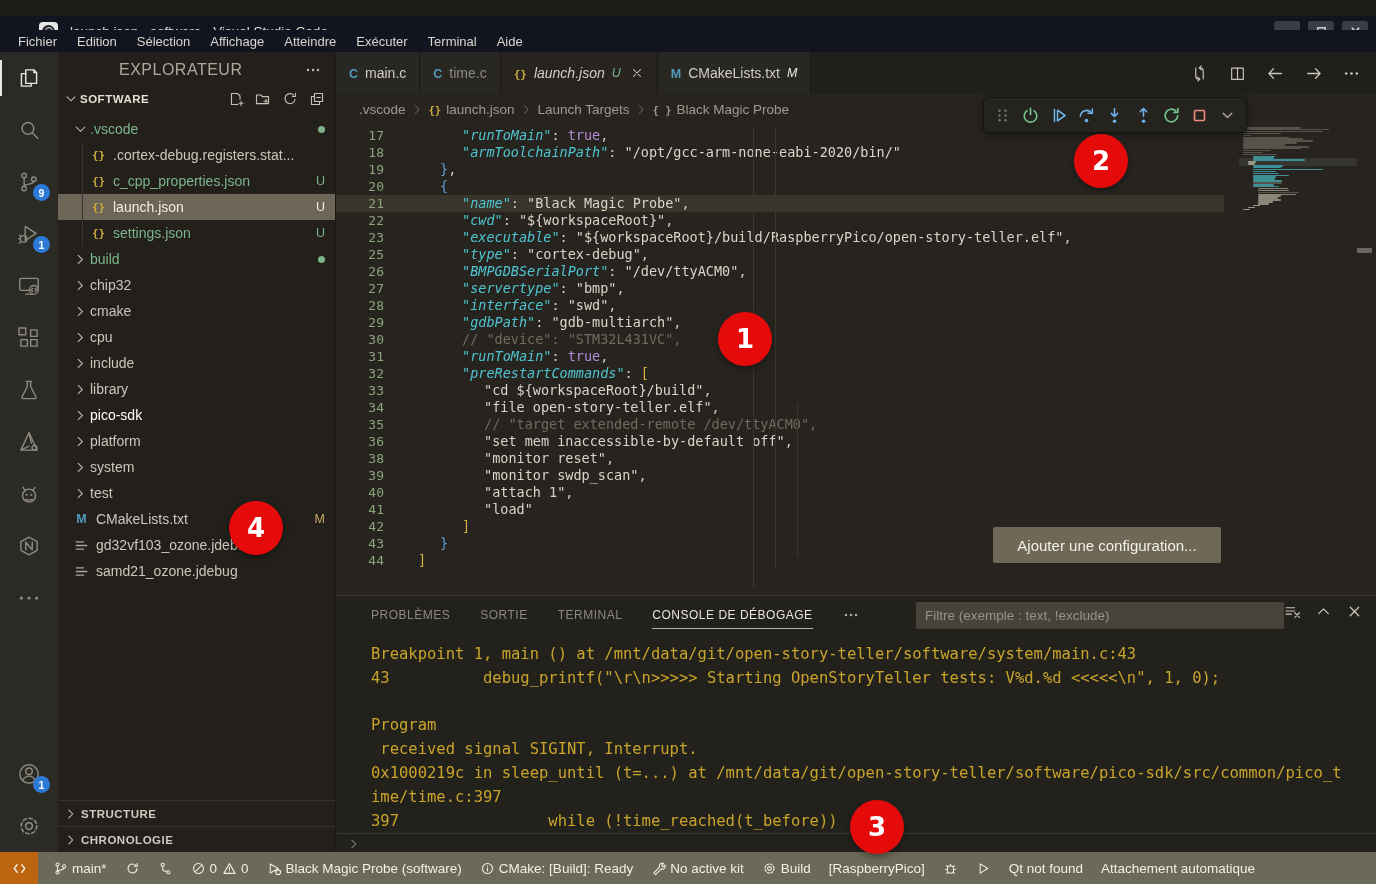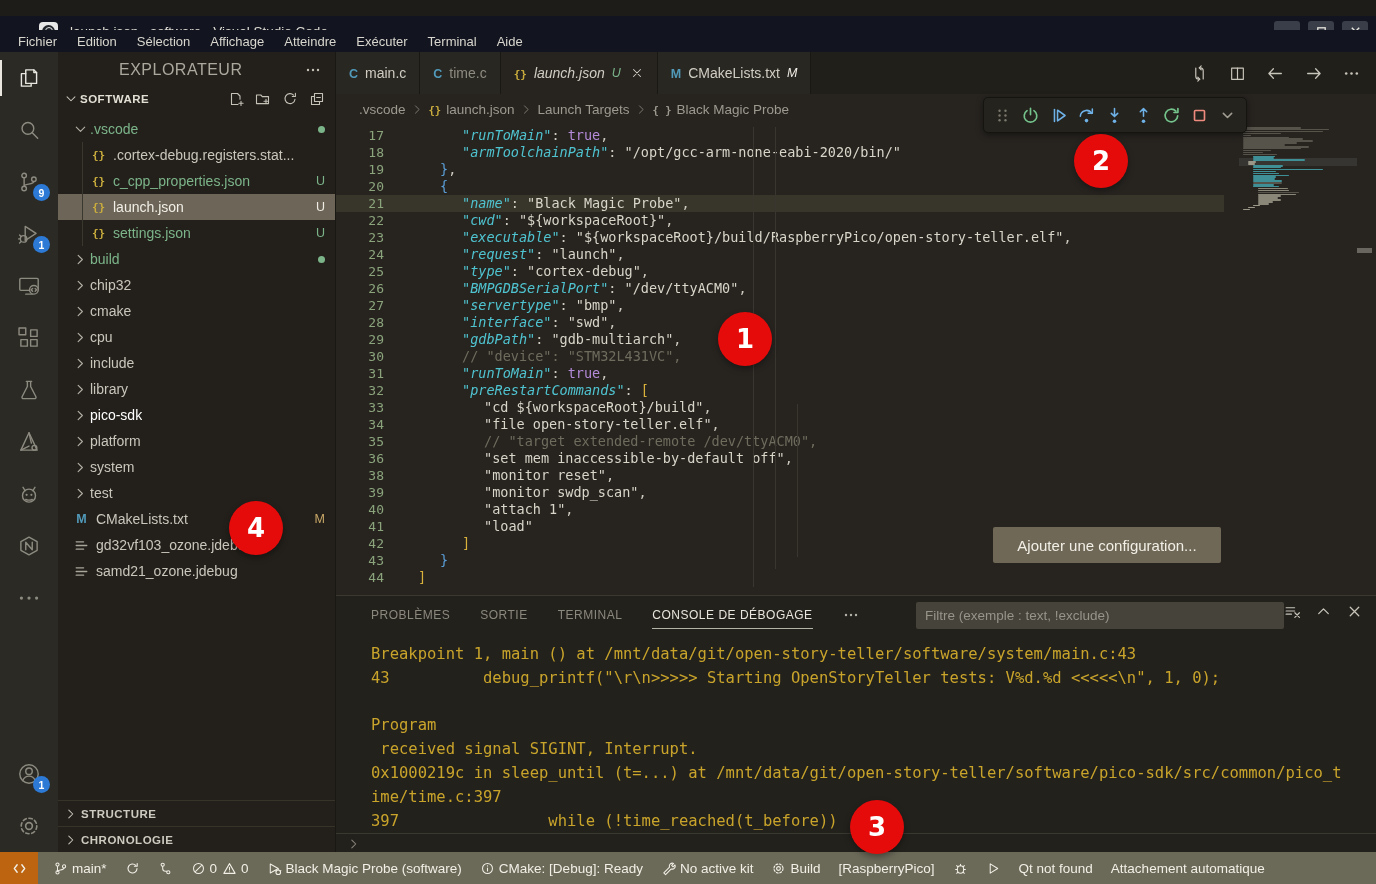--- a/index.html
+++ b/index.html
@@ -597,21 +597,20 @@
     </div>
   <div class="code-area" id="codearea">
       <div class="code-line"><span class="ln">16</span><span class="code-text" style="margin-left: 78px;"><span class="tk-k">"interface"</span><span class="tk-p">: </span><span class="tk-s">"swd"</span><span class="tk-p">,</span></span></div>
       <div class="code-line"><span class="ln">17</span><span class="code-text" style="margin-left: 78px;"><span class="tk-k">"runToMain"</span><span class="tk-p">: </span><span class="tk-b">true</span><span class="tk-p">,</span></span></div>
       <div class="code-line"><span class="ln">18</span><span class="code-text" style="margin-left: 78px;"><span class="tk-k">"armToolchainPath"</span><span class="tk-p">: </span><span class="tk-s">"/opt/gcc-arm-none-eabi-2020/bin/"</span></span></div>
       <div class="code-line"><span class="ln">19</span><span class="code-text" style="margin-left: 56px;"><span class="tk-r">}</span><span class="tk-p">,</span></span></div>
       <div class="code-line"><span class="ln">20</span><span class="code-text" style="margin-left: 56px;"><span class="tk-r">{</span></span></div>
       <div class="code-line current"><span class="ln">21</span><span class="code-text" style="margin-left: 78px;"><span class="tk-k">"name"</span><span class="tk-p">: </span><span class="tk-s">"Black Magic Probe"</span><span class="tk-p">,</span></span></div>
       <div class="code-line"><span class="ln">22</span><span class="code-text" style="margin-left: 78px;"><span class="tk-k">"cwd"</span><span class="tk-p">: </span><span class="tk-s">"${workspaceRoot}"</span><span class="tk-p">,</span></span></div>
       <div class="code-line"><span class="ln">23</span><span class="code-text" style="margin-left: 78px;"><span class="tk-k">"executable"</span><span class="tk-p">: </span><span class="tk-s">"${workspaceRoot}/build/RaspberryPico/open-story-teller.elf"</span><span class="tk-p">,</span></span></div>
-      <div class="code-line"><span class="ln">24</span><span class="code-text" style="margin-left: 78px;"><span class="tk-k">"request"</span><span class="tk-p">: </span><span class="tk-s">"launch"</span><span class="tk-p">,</span></span></div>
       <div class="code-line"><span class="ln">25</span><span class="code-text" style="margin-left: 78px;"><span class="tk-k">"type"</span><span class="tk-p">: </span><span class="tk-s">"cortex-debug"</span><span class="tk-p">,</span></span></div>
       <div class="code-line"><span class="ln">26</span><span class="code-text" style="margin-left: 78px;"><span class="tk-k">"BMPGDBSerialPort"</span><span class="tk-p">: </span><span class="tk-s">"/dev/ttyACM0"</span><span class="tk-p">,</span></span></div>
       <div class="code-line"><span class="ln">27</span><span class="code-text" style="margin-left: 78px;"><span class="tk-k">"servertype"</span><span class="tk-p">: </span><span class="tk-s">"bmp"</span><span class="tk-p">,</span></span></div>
       <div class="code-line"><span class="ln">28</span><span class="code-text" style="margin-left: 78px;"><span class="tk-k">"interface"</span><span class="tk-p">: </span><span class="tk-s">"swd"</span><span class="tk-p">,</span></span></div>
       <div class="code-line"><span class="ln">29</span><span class="code-text" style="margin-left: 78px;"><span class="tk-k">"gdbPath"</span><span class="tk-p">: </span><span class="tk-s">"gdb-multiarch"</span><span class="tk-p">,</span></span></div>
       <div class="code-line"><span class="ln">30</span><span class="code-text" style="margin-left: 78px;"><span class="tk-c">// "device": "STM32L431VC",</span></span></div>
       <div class="code-line"><span class="ln">31</span><span class="code-text" style="margin-left: 78px;"><span class="tk-k">"runToMain"</span><span class="tk-p">: </span><span class="tk-b">true</span><span class="tk-p">,</span></span></div>
       <div class="code-line"><span class="ln">32</span><span class="code-text" style="margin-left: 78px;"><span class="tk-k">"preRestartCommands"</span><span class="tk-p">: </span><span class="tk-a">[</span></span></div>
       <div class="code-line"><span class="ln">33</span><span class="code-text" style="margin-left: 100px;"><span class="tk-s">"cd ${workspaceRoot}/build"</span><span class="tk-p">,</span></span></div>
       <div class="code-line"><span class="ln">34</span><span class="code-text" style="margin-left: 100px;"><span class="tk-s">"file open-story-teller.elf"</span><span class="tk-p">,</span></span></div>
@@ -890,21 +889,21 @@
     </div>
     <div class="sb-item">
       <span class="sb-part">
         <span class="ico">
           <svg viewBox="0 0 16 16" fill="none" stroke="currentColor" stroke-width="1.1" stroke-linecap="round" stroke-linejoin="round">
             <circle cx="8" cy="8" r="5.3"></circle>
             <path d="M8 7.4v3.3"></path>
             <circle cx="8" cy="5.2" r=".6" fill="currentColor" stroke="none"></circle>
           </svg>
         </span>
-        <span>CMake: [Debug]: Ready</span>
+        <span>CMake: [Build]: Ready</span>
       </span>
     </div>
     <div class="sb-item">
       <span class="sb-part">
         <span class="ico">
           <svg viewBox="0 0 16 16" fill="none" stroke="currentColor" stroke-width="1.1" stroke-linecap="round" stroke-linejoin="round">
             <path d="M13.4 2.6a3.2 3.2 0 0 0-4.3 4L3 12.7l1.9 1.9 6.1-6.1a3.2 3.2 0 0 0 3.9-4.3l-2 2-1.5-1.5z"></path>
           </svg>
         </span>
         <span>No active kit</span>

